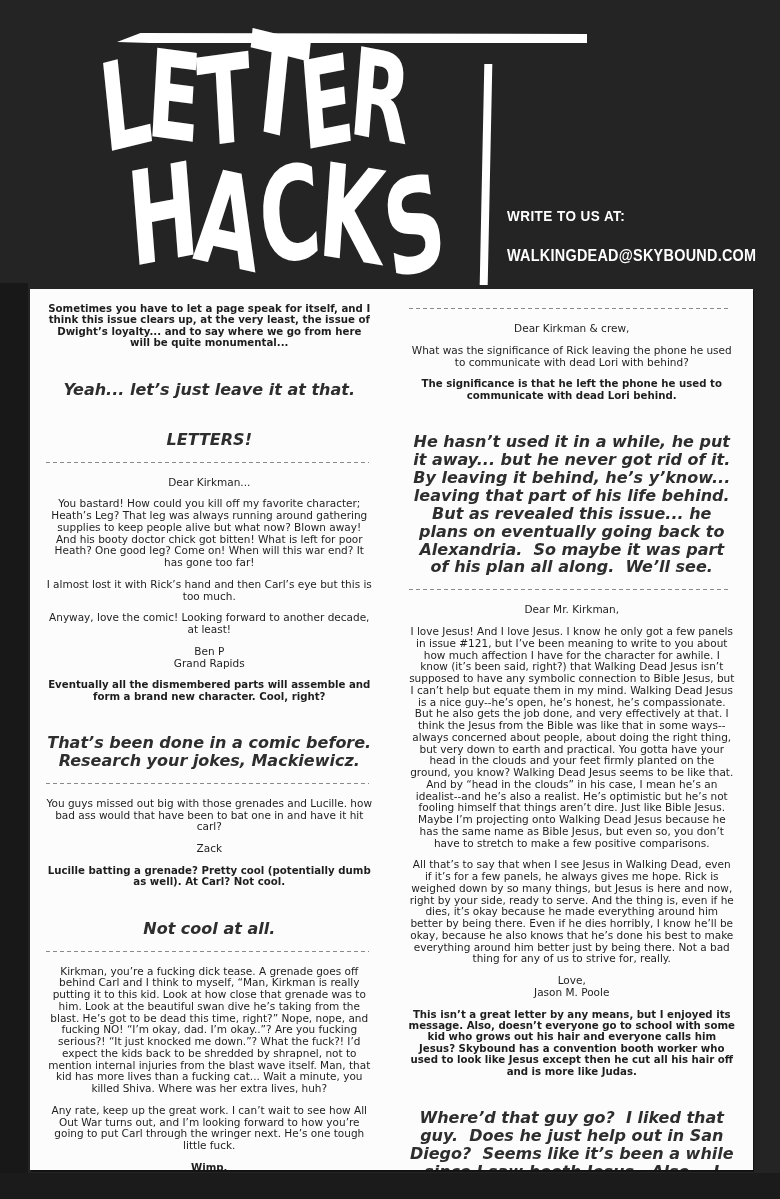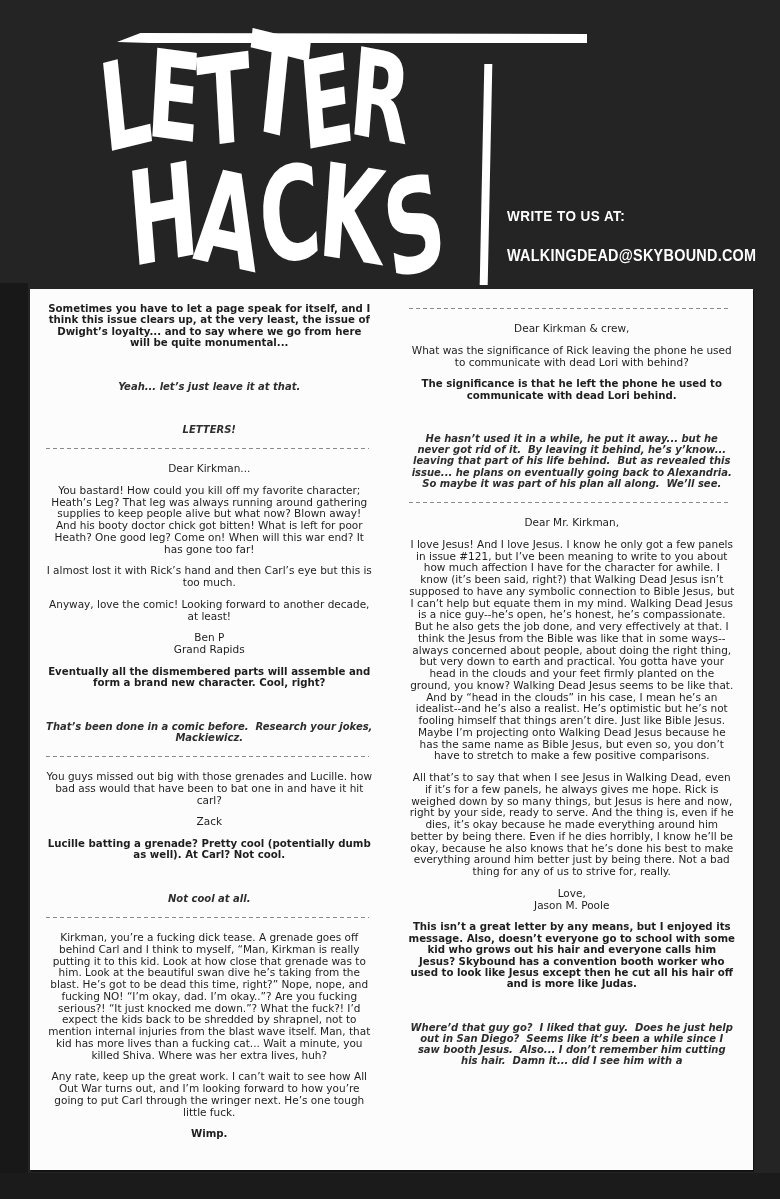--- a/index.html
+++ b/index.html
@@ -40,21 +40,21 @@
   .email-line{font-size:16px;letter-spacing:.3px;}
 
   
   .paper{position:absolute;left:30px;top:289px;width:723px;height:881px;background:#fcfcfc;
          box-sizing:border-box;padding:14px 18px 0 16px;display:flex;gap:36px;overflow:hidden;
          box-shadow:1px 2px 0 rgba(0,0,0,.45);}
   .col{flex:1;min-width:0;color:#1e1e1e;text-align:center;}
   .block{margin:0 0 10px;font-size:10.5px;line-height:1.12;white-space:pre-wrap;
          font-family:"DejaVu Sans",sans-serif;}
   .block.bold{font-weight:bold;font-size:10.2px;}
-  .block.bolditalic{font-weight:bold;font-style:italic;font-size:10px;color:#2e2e2e;margin-top:32px;}
+  .block.bolditalic{font-weight:bold;font-style:italic;font-size:16px;color:#2e2e2e;margin-top:32px;}
   .block.divider{height:6px;margin:2px 0 12px;background:none;border:0;position:relative;}
   .block.divider::after{content:"";position:absolute;left:0;right:4px;top:3px;height:1px;
          background:repeating-linear-gradient(90deg,#8a8a8a 0 4px,transparent 4px 7px);}
 </style>
 </head>
 <body>
 
 <div class="page">
 
   <div class="top-bar"></div>

